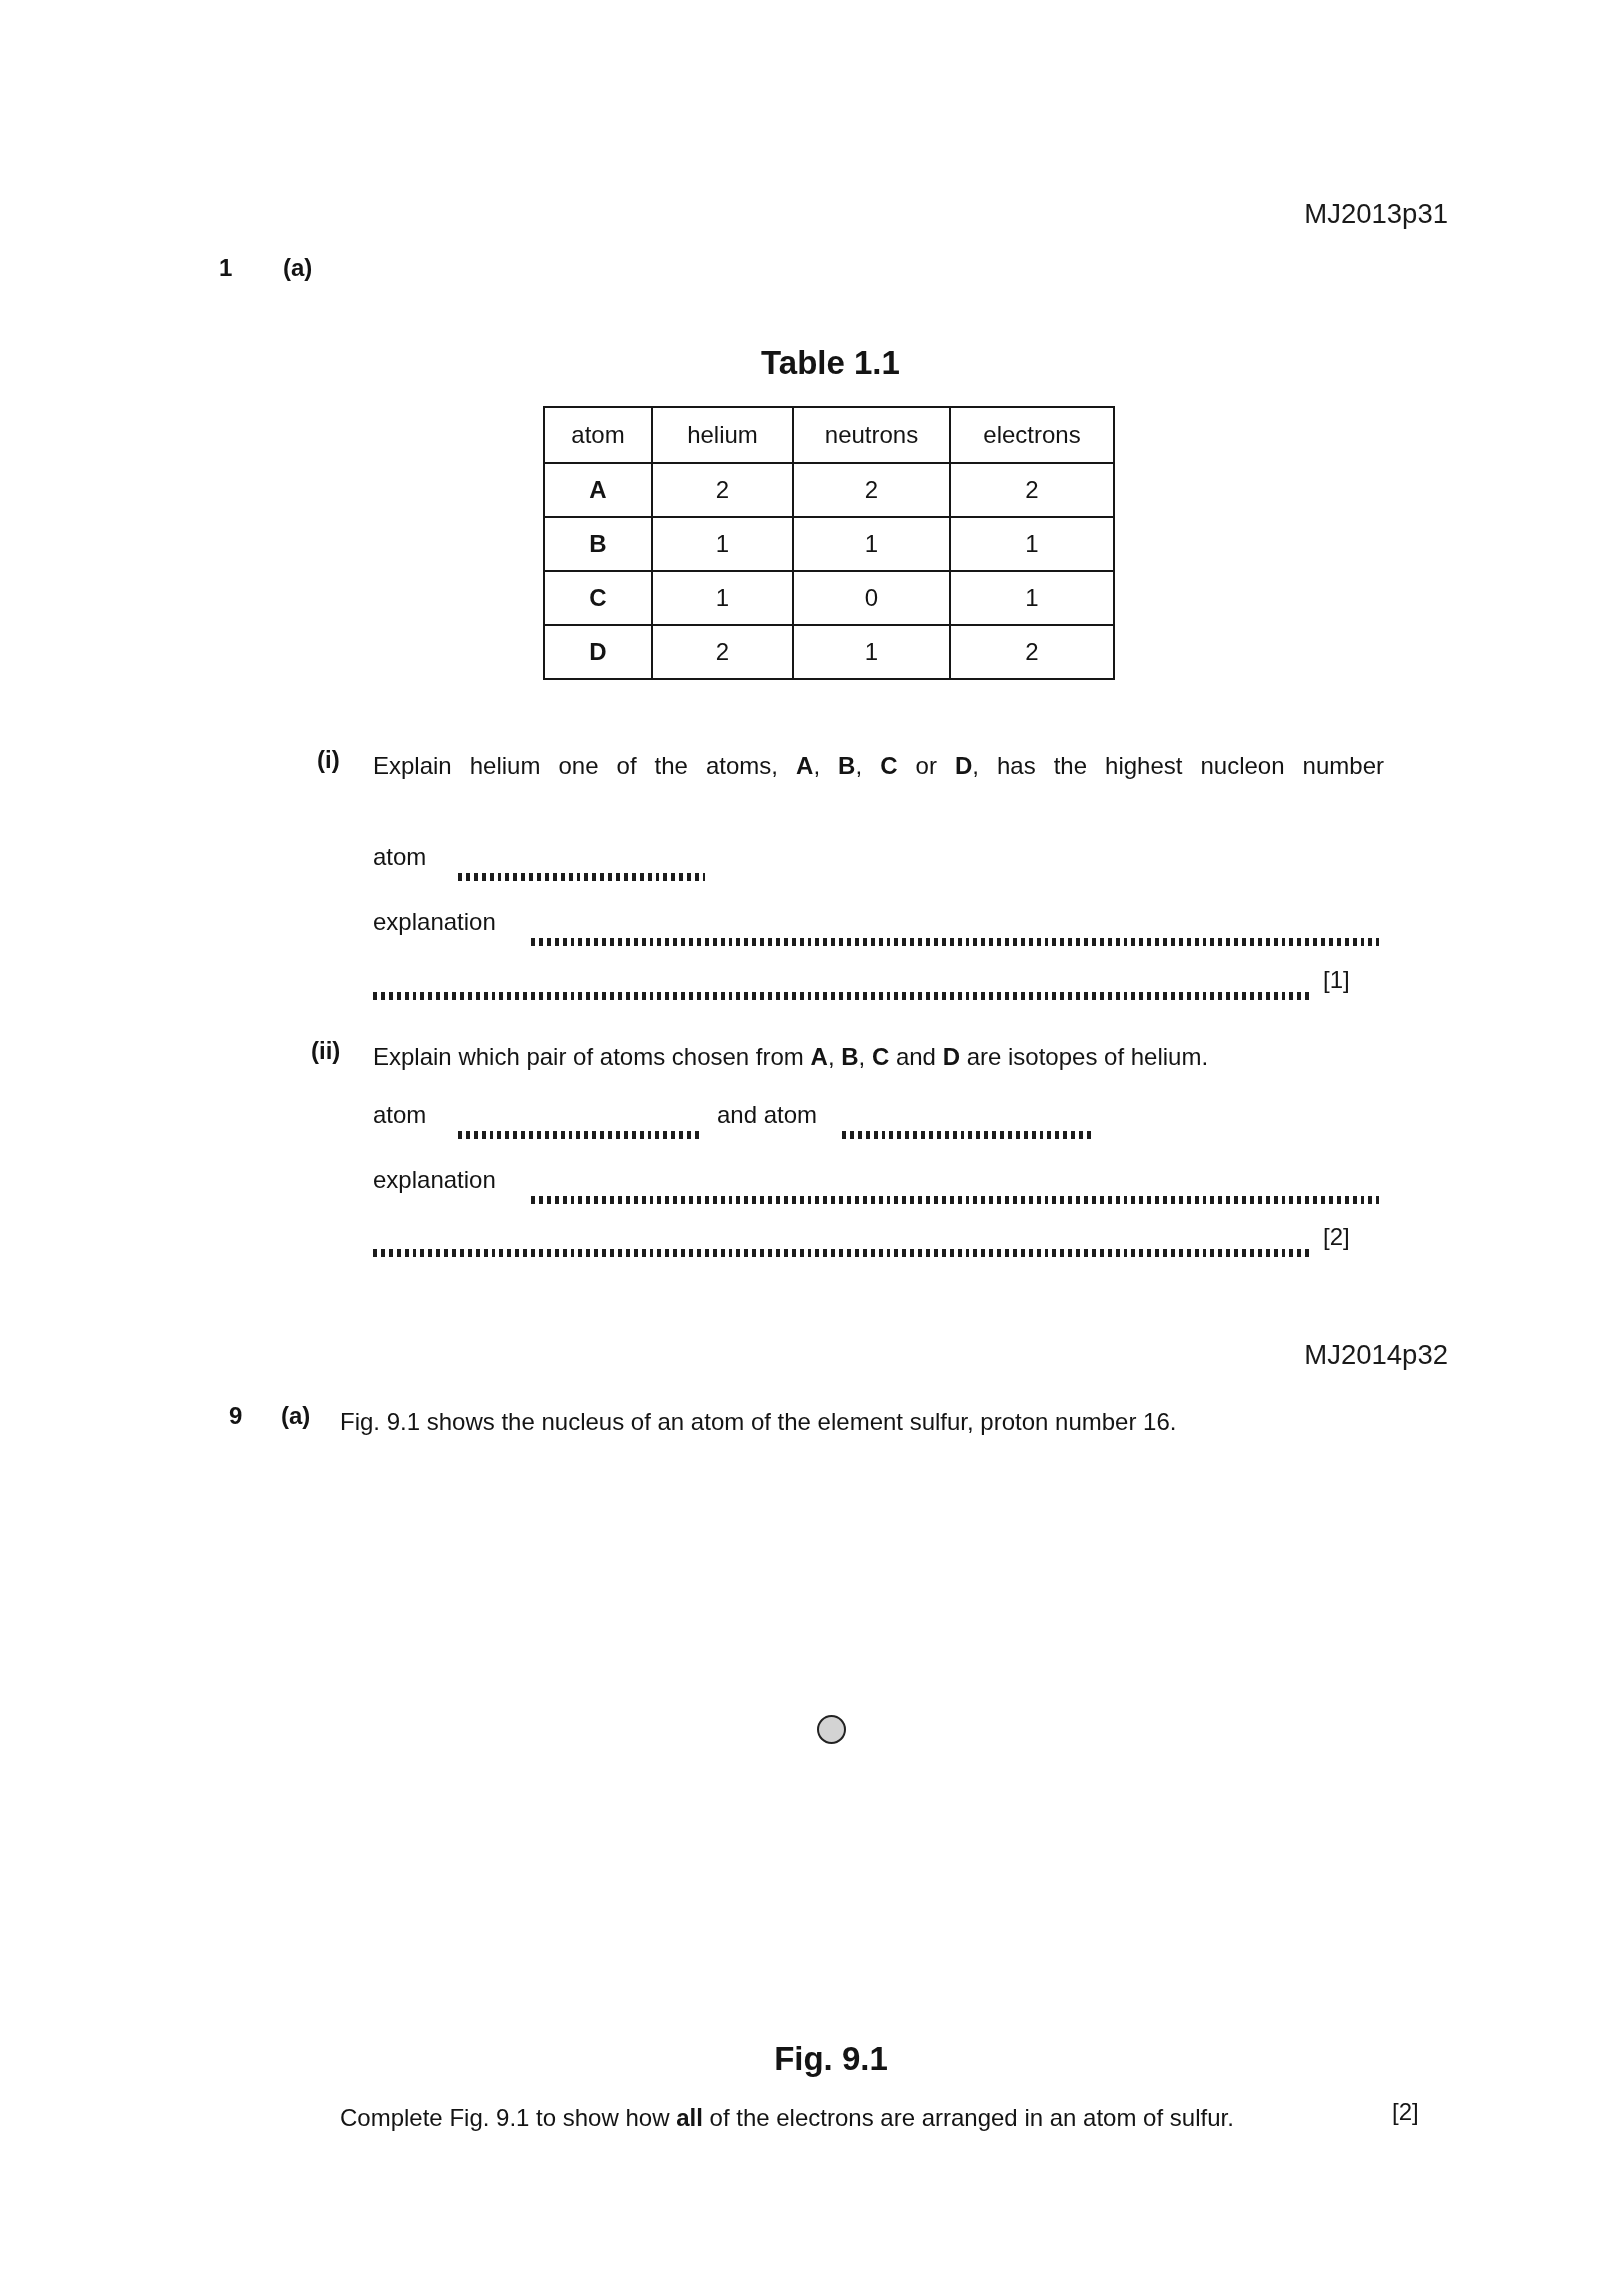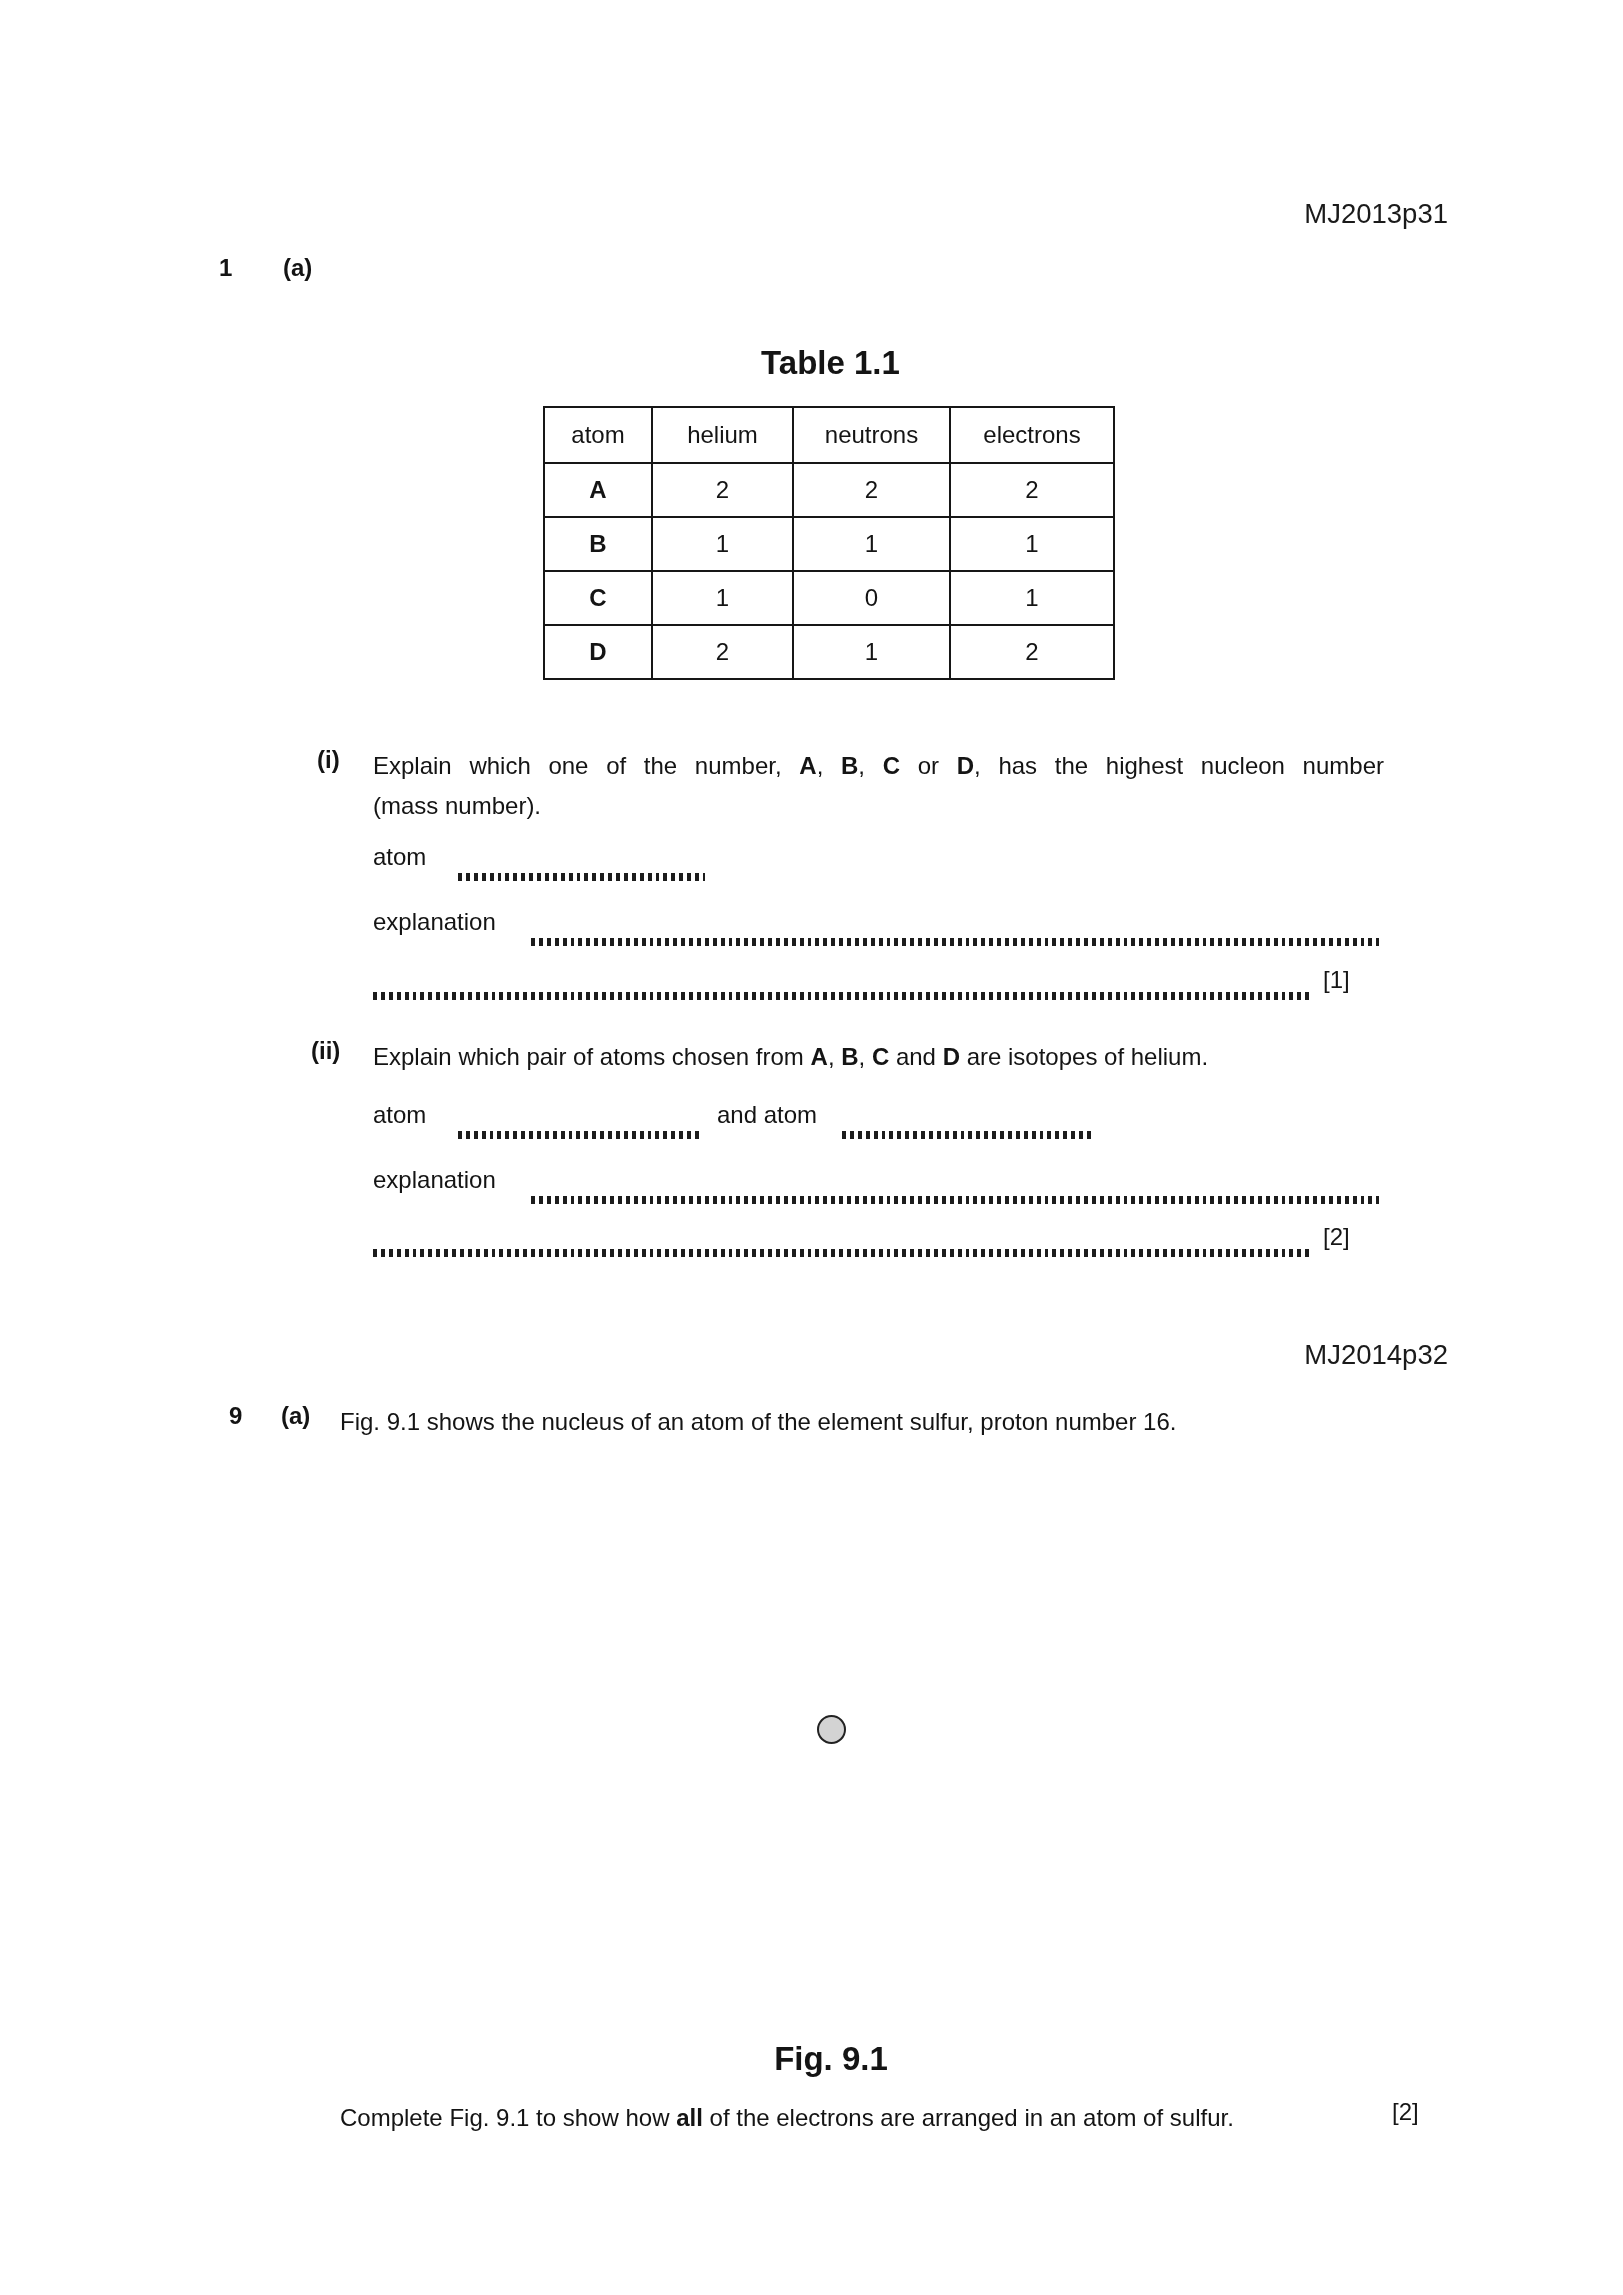--- a/index.html
+++ b/index.html
@@ -92,22 +92,21 @@
       <th class="rowlabel">D</th>
       <td>2</td>
       <td>1</td>
       <td>2</td>
     </tr>
   </tbody>
     </table>
 
   <div class="abs b" style="left:317px;top:746px;">(i)</div>
   <div class="abs" style="left:373px;top:746px;width:1011px;">
-    <div class="line justify"><span>Explain which one of the number, </span><span class="b">A</span><span>, </span><span class="b">B</span><span>, </span><span class="b">C</span><span> or </span><span class="b">D</span><span>, has the highest nucleon number</span></div>
-    <div class="line">(mass number).</div>
+    <div class="line justify"><span>Explain helium one of the atoms, </span><span class="b">A</span><span>, </span><span class="b">B</span><span>, </span><span class="b">C</span><span> or </span><span class="b">D</span><span>, has the highest nucleon number</span></div>
   </div>
 
   <div class="abs" style="left:373px;top:843px;">atom</div>
   <div class="abs dots" style="left:458px;top:873px;width:247px;"></div>
 
   <div class="abs" style="left:373px;top:908px;">explanation</div>
   <div class="abs dots" style="left:531px;top:938px;width:848px;"></div>
 
   <div class="abs dots" style="left:373px;top:992px;width:938px;"></div>
   <div class="abs mark" style="left:1323px;top:966px;">[1]</div>

